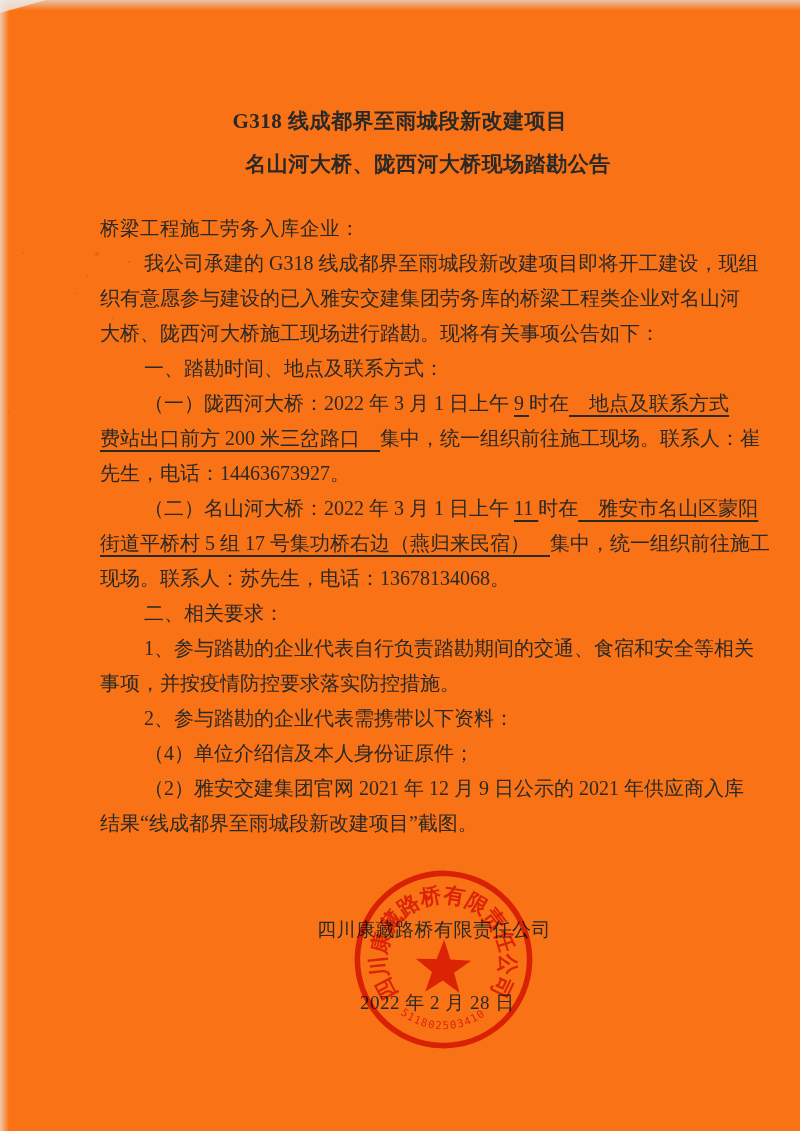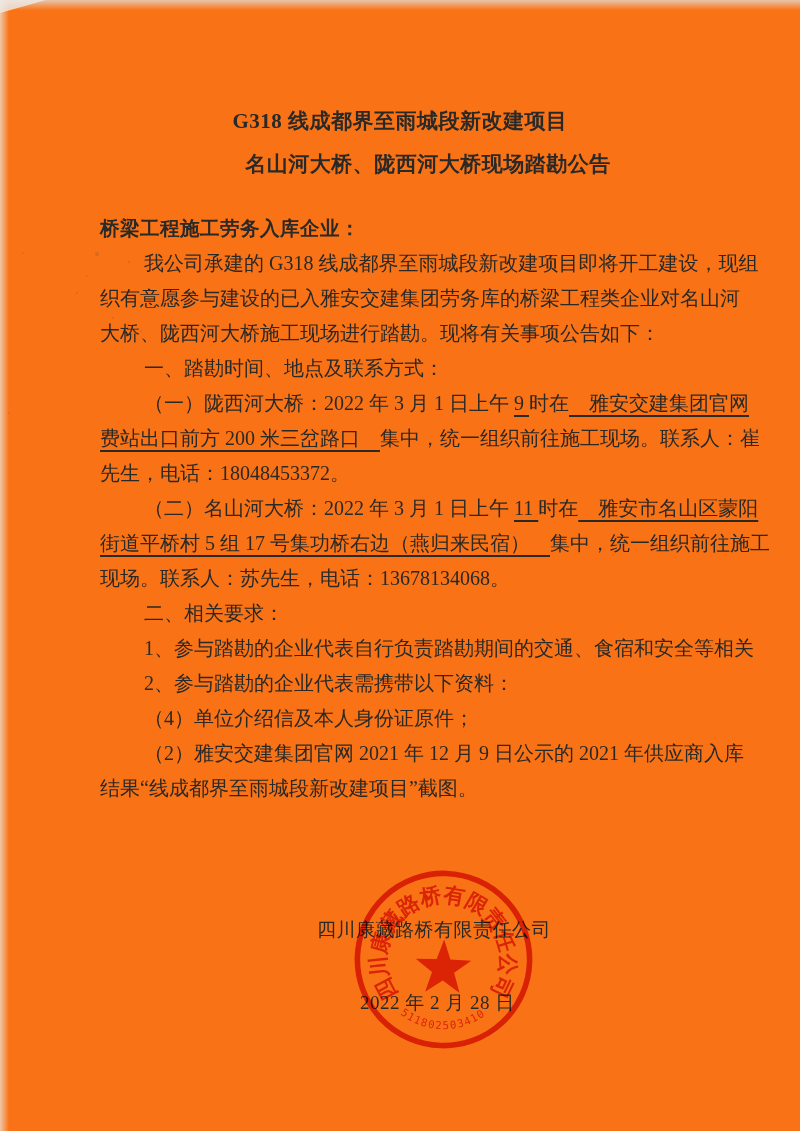--- a/index.html
+++ b/index.html
@@ -27,21 +27,21 @@
       8px 412px 0 0 rgba(50,50,48,.10),
       86px 275px 0 0 rgba(50,50,48,.11);}
   .title{position:absolute;left:0;width:100%;text-align:center;
     font-weight:bold;font-size:21px;letter-spacing:.5px;white-space:pre;}
   .t1{top:107px;}
   .t2{top:150px;padding-left:28px;}
   .docbody{position:absolute;left:100px;top:211px;width:665px;font-size:20px;}
   .bline{height:35px;line-height:35px;white-space:pre;font-family:Liberation Serif, serif;}
   .bline.ind{text-indent:2.2em;}
   .bline.bold{font-family:"Liberation Sans","DejaVu Sans",sans-serif;
-    font-weight:700;font-size:19.5px;letter-spacing:.5px;}
+    font-weight:400;font-size:19.5px;letter-spacing:.5px;}
   .u{text-decoration:underline;text-decoration-thickness:1.5px;text-underline-offset:5px;}
   .sig{position:absolute;font-size:19px;letter-spacing:.5px;white-space:pre;}
   .sig-company{left:317px;top:917px;}
   .sig-date{left:360px;top:990px;}
   .stamp{position:absolute;left:341px;top:857px;mix-blend-mode:multiply;opacity:.92;
     transform:rotate(2deg);}
   .ring{fill:none;stroke-width:5.5;}
   .seal-arc-text{font-size:21px;font-weight:bold;font-family:"Liberation Serif","DejaVu Serif",serif;}
   .seal-code{font-size:10.5px;letter-spacing:1.2px;font-family:"DejaVu Sans Mono","Liberation Mono",monospace;}
 </style>
@@ -56,28 +56,29 @@
 
   <div class="title t1">G318 线成都界至雨城段新改建项目</div>
   <div class="title t2">名山河大桥、陇西河大桥现场踏勘公告</div>
 
   <div class="docbody" id="bodyLines">
       <div class="bline bold"><span>桥梁工程施工劳务入库企业：</span></div>
       <div class="bline ind"><span>我公司承建的 G318 线成都界至雨城段新改建项目即将开工建设，现组</span></div>
       <div class="bline"><span>织有意愿参与建设的已入雅安交建集团劳务库的桥梁工程类企业对名山河</span></div>
       <div class="bline"><span>大桥、陇西河大桥施工现场进行踏勘。现将有关事项公告如下：</span></div>
       <div class="bline ind"><span>一、踏勘时间、地点及联系方式：</span></div>
-      <div class="bline ind"><span>（一）陇西河大桥：2022 年 3 月 1 日上午 </span><span class="u">9 </span><span>时在</span><span class="u">　雅安交建集团官网</span></div>
+      <div class="bline ind"><span>（一）陇西河大桥：2022 年 3 月 1 日上午 </span><span class="u">9 </span><span>时在</span><span class="u">　地点及联系方式</span></div>
       <div class="bline"><span class="u">费站出口前方 200 米三岔路口　</span><span>集中，统一组织前往施工现场。联系人：崔</span></div>
-      <div class="bline"><span>先生，电话：18048453372。</span></div>
+      <div class="bline"><span>先生，电话：14463673927。</span></div>
       <div class="bline ind"><span>（二）名山河大桥：2022 年 3 月 1 日上午 </span><span class="u">11 </span><span>时在</span><span class="u">　雅安市名山区蒙阳</span></div>
       <div class="bline"><span class="u">街道平桥村 5 组 17 号集功桥右边（燕归来民宿）　</span><span>集中，统一组织前往施工</span></div>
       <div class="bline"><span>现场。联系人：苏先生，电话：13678134068。</span></div>
       <div class="bline ind"><span>二、相关要求：</span></div>
       <div class="bline ind"><span>1、参与踏勘的企业代表自行负责踏勘期间的交通、食宿和安全等相关</span></div>
+      <div class="bline"><span>事项，并按疫情防控要求落实防控措施。</span></div>
       <div class="bline ind"><span>2、参与踏勘的企业代表需携带以下资料：</span></div>
       <div class="bline ind"><span>（4）单位介绍信及本人身份证原件；</span></div>
       <div class="bline ind"><span>（2）雅安交建集团官网 2021 年 12 月 9 日公示的 2021 年供应商入库</span></div>
       <div class="bline"><span>结果“线成都界至雨城段新改建项目”截图。</span></div>
     </div>
 
   <div class="sig sig-company">四川康藏路桥有限责任公司</div>
   <div class="sig sig-date">2022 年 2 月 28 日</div>
 
   <svg class="stamp" width="205" height="205" viewBox="0 0 200 200">

